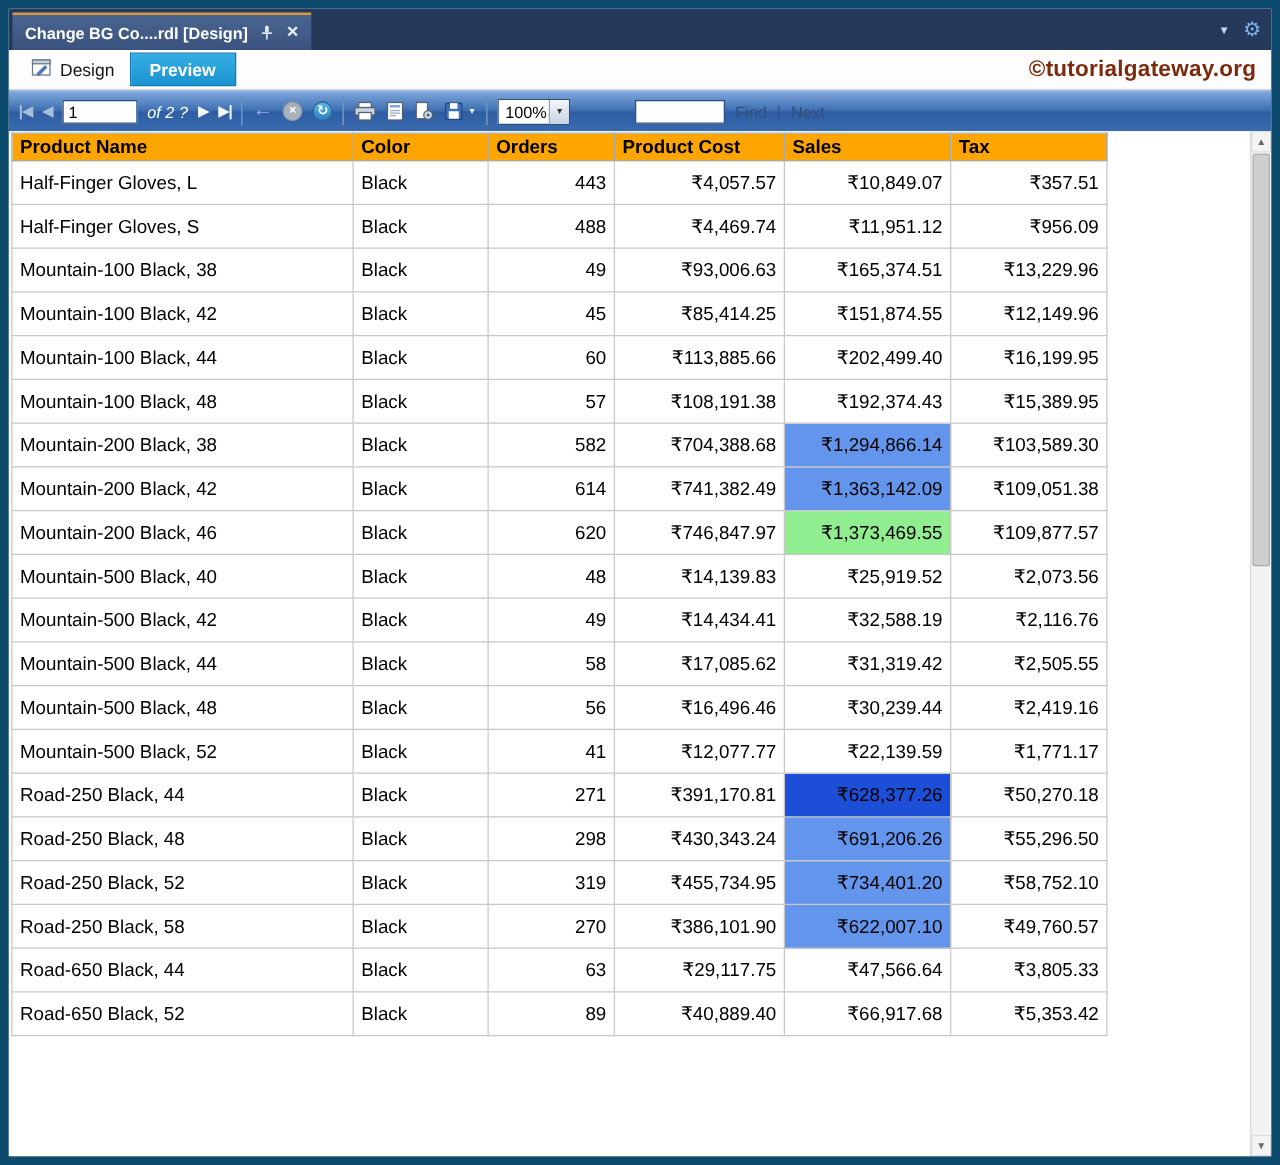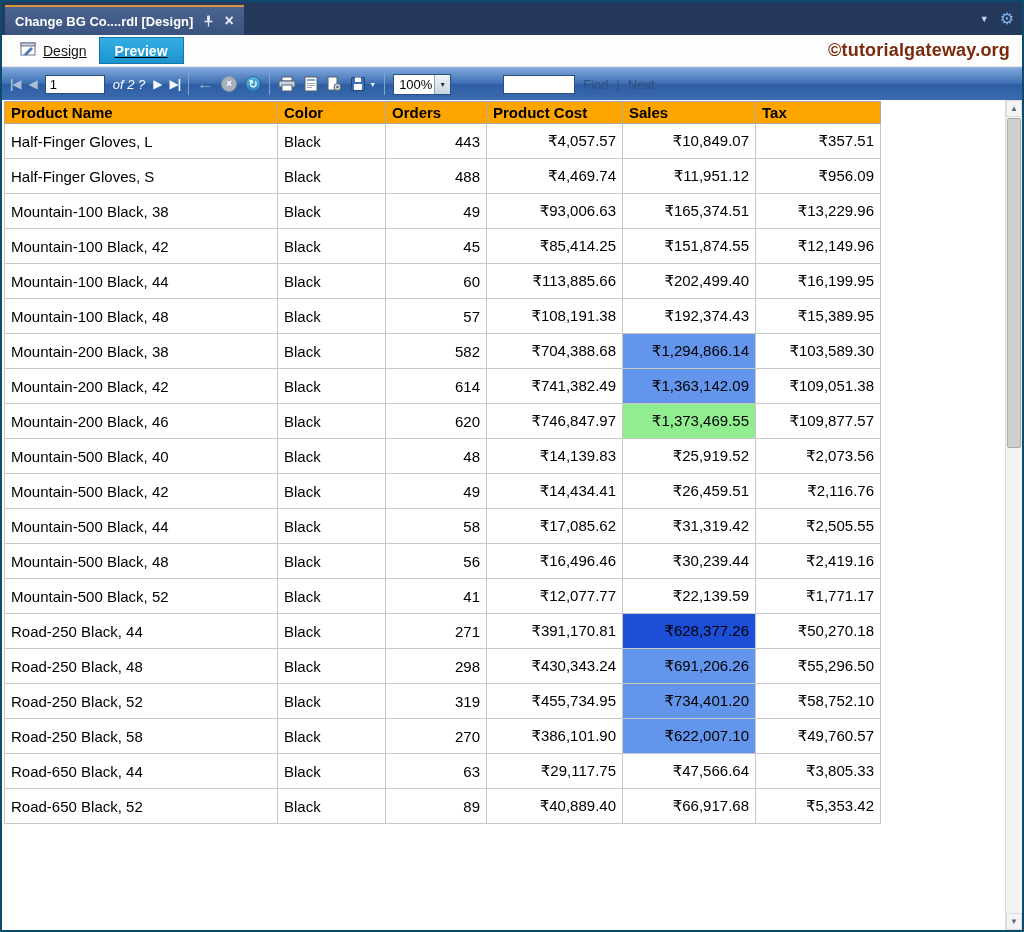--- a/index.html
+++ b/index.html
@@ -3,21 +3,21 @@
 <meta charset="utf-8">
 <style>
   * { box-sizing: border-box; margin: 0; padding: 0; }
   body {
     width: 1024px; height: 932px;
     font-family: "Liberation Sans", "DejaVu Sans", sans-serif;
     background: #fff; overflow: hidden;
   }
   .window {
     width: 1024px; height: 932px;
-    border: 2px solid #0c4a6e;
+    border: 7px solid #0c4a6e;
     display: flex; flex-direction: column;
     background: #fff; overflow: hidden;
   }
 
   
   .tabbar {
     height: 33px; background: #24395c; flex: 0 0 33px;
     display: flex; justify-content: space-between; align-items: stretch;
     padding-right: 8px;
   }
@@ -34,21 +34,21 @@
   .tabbar-right { display: flex; align-items: center; gap: 11px; }
   .chev { color: #c7d6ec; font-size: 9px; cursor: pointer; }
   .gear { color: #7fb2e8; font-size: 16px; cursor: pointer; }
 
   
   .modebar {
     height: 32px; flex: 0 0 32px; background: #fdfdfd;
     display: flex; justify-content: space-between; align-items: center;
     padding: 0 12px 0 6px; border-bottom: 1px solid #e4e4e4;
   }
-  .mode-left { display: flex; align-items: center; height: 100%; text-decoration: underline; }
+  .mode-left { display: flex; align-items: center; height: 100%; }
   .tab-design {
     display: flex; align-items: center; gap: 7px;
     padding: 0 12px; height: 100%;
     font-size: 14px; color: #141414; cursor: pointer;
   }
   .tab-preview {
     display: flex; align-items: center;
     padding: 0 15px; height: 27px;
     background: linear-gradient(#35aee4, #1b93cf);
     border: 1px solid #1478ac;
@@ -328,21 +328,21 @@
             <td class="num">48</td>
             <td class="num">₹14,139.83</td>
             <td class="num">₹25,919.52</td>
             <td class="num">₹2,073.56</td>
           </tr>
           <tr>
             <td>Mountain-500 Black, 42</td>
             <td>Black</td>
             <td class="num">49</td>
             <td class="num">₹14,434.41</td>
-            <td class="num">₹26,459.51</td>
+            <td class="num">₹32,588.19</td>
             <td class="num">₹2,116.76</td>
           </tr>
           <tr>
             <td>Mountain-500 Black, 44</td>
             <td>Black</td>
             <td class="num">58</td>
             <td class="num">₹17,085.62</td>
             <td class="num">₹31,319.42</td>
             <td class="num">₹2,505.55</td>
           </tr>

